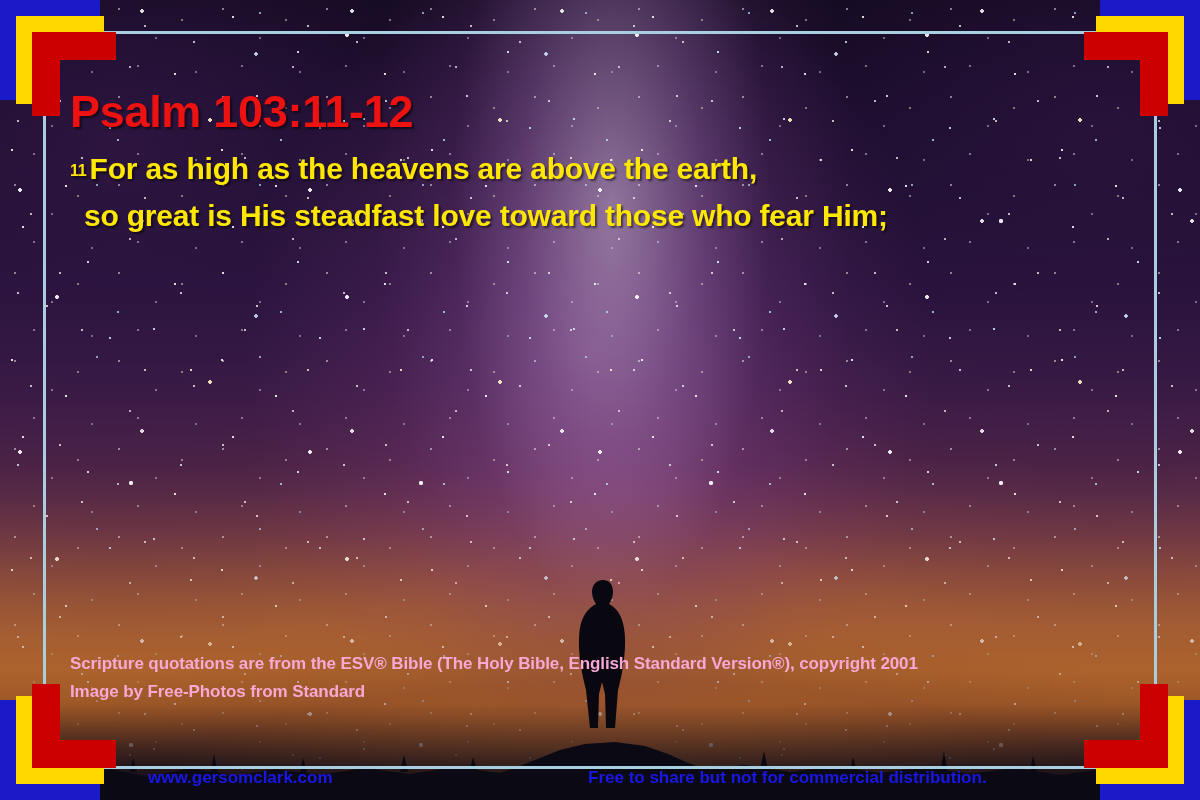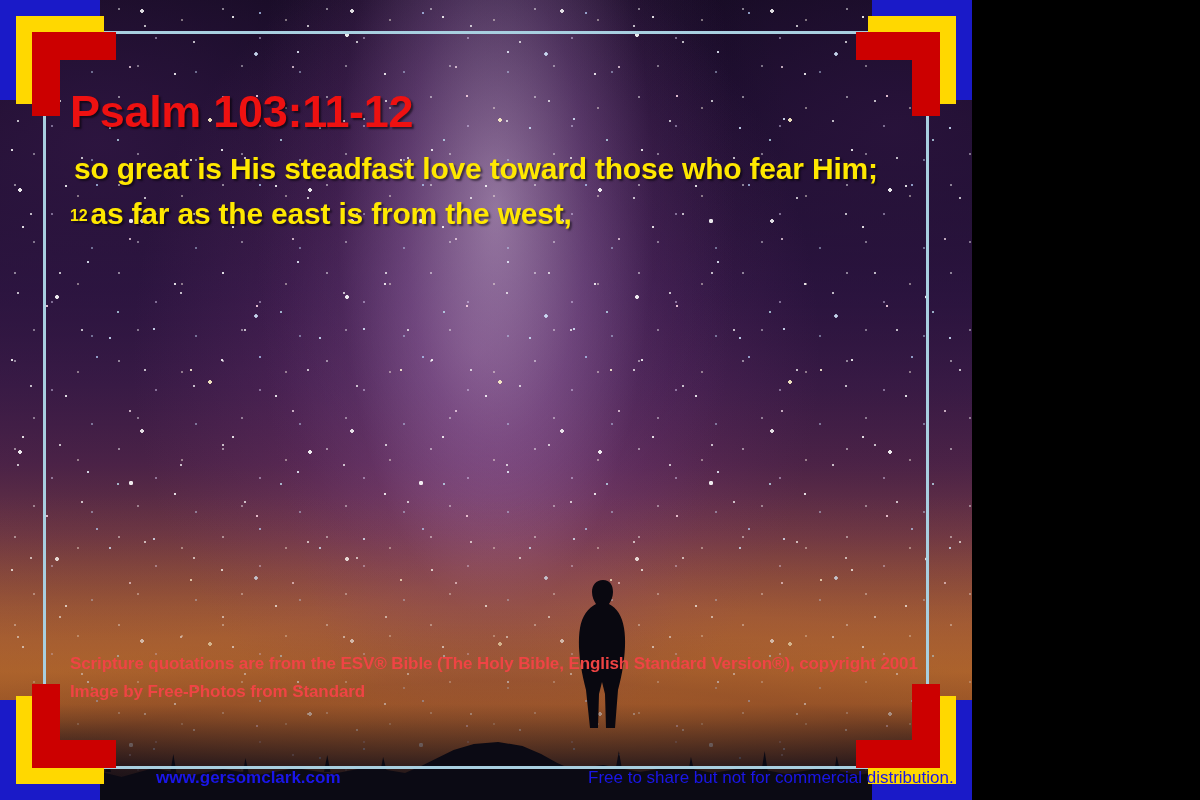--- a/index.html
+++ b/index.html
@@ -6,21 +6,21 @@
     margin: 0;
     padding: 0;
     background: #000;
   }
   body {
     font-family: "Liberation Sans", sans-serif;
   }
 
   #poster {
     position: relative;
-    width: 972px;
+    width: 1200px;
     height: 800px;
     overflow: hidden;
     background: #0a0614;
   }
 
   
   .sky {
     position: absolute;
     inset: 0;
     background:
@@ -200,59 +200,59 @@
   }
   .verse-line {
     color: #ffe800;
     font-size: 30px;
     font-weight: bold;
     line-height: 45px;
     letter-spacing: -0.2px;
     white-space: nowrap;
     text-shadow: 2px 2px 2px rgba(0,0,0,0.5);
   }
-  .verse-line.indent { padding-left: 4px; }
+  .verse-line.indent { padding-left: 4px; margin-left: 10px; }
   .vnum {
     font-size: 16px;
     font-weight: bold;
     vertical-align: 3px;
     margin-right: 3px;
   }
 
   .credits {
     position: absolute;
     left: 70px;
     top: 650px;
     width: 1060px;
   }
   .credit-line {
-    color: #ef4444;
+    color: #f9a8d4;
     font-size: 17px;
     font-weight: bold;
     line-height: 28px;
     letter-spacing: -0.1px;
     white-space: nowrap;
   }
 
   .footer-site {
     position: absolute;
-    left: 156px;
+    left: 148px;
     top: 768px;
     color: #1a16e8;
     font-size: 17px;
     font-weight: bold;
     white-space: nowrap;
   }
   .footer-note {
     position: absolute;
     left: 588px;
     top: 768px;
     color: #1a16e8;
     font-size: 17px;
-    font-weight: normal;
+    font-weight: bold;
     white-space: nowrap;
   }
 </style>
 </head>
 <body>
 
 <div id="poster">
 
   <div class="sky"></div>
   <div class="stars-a"></div>
@@ -323,25 +323,25 @@
       <path d="M16 16 H104 V44 H44 V104 H16 Z" fill="#ffd800"></path>
       <path d="M32 32 H116 V60 H60 V116 H32 Z" fill="#cc0000"></path>
     </svg>
   </div>
 
   <div class="content">
 
     <div class="title">Psalm 103:11-12</div>
 
     <div class="verse-block">
+      <div class="verse-line">
+        <span class="vnum">11</span><span>For as high as the heavens are above the earth,</span>
+      </div>
       <div class="verse-line indent">
         <span>so great is His steadfast love toward those who fear Him;</span>
-      </div>
-      <div class="verse-line">
-        <span class="vnum">12</span><span>as far as the east is from the west,</span>
       </div>
     </div>
 
     <div class="credits">
       <div class="credit-line">Scripture quotations are from the ESV® Bible (The Holy Bible, English Standard Version®), copyright 2001</div>
       <div class="credit-line">Image by Free-Photos from Standard</div>
     </div>
 
     <div class="footer-site">www.gersomclark.com</div>
     <div class="footer-note">Free to share but not for commercial distribution.</div>

